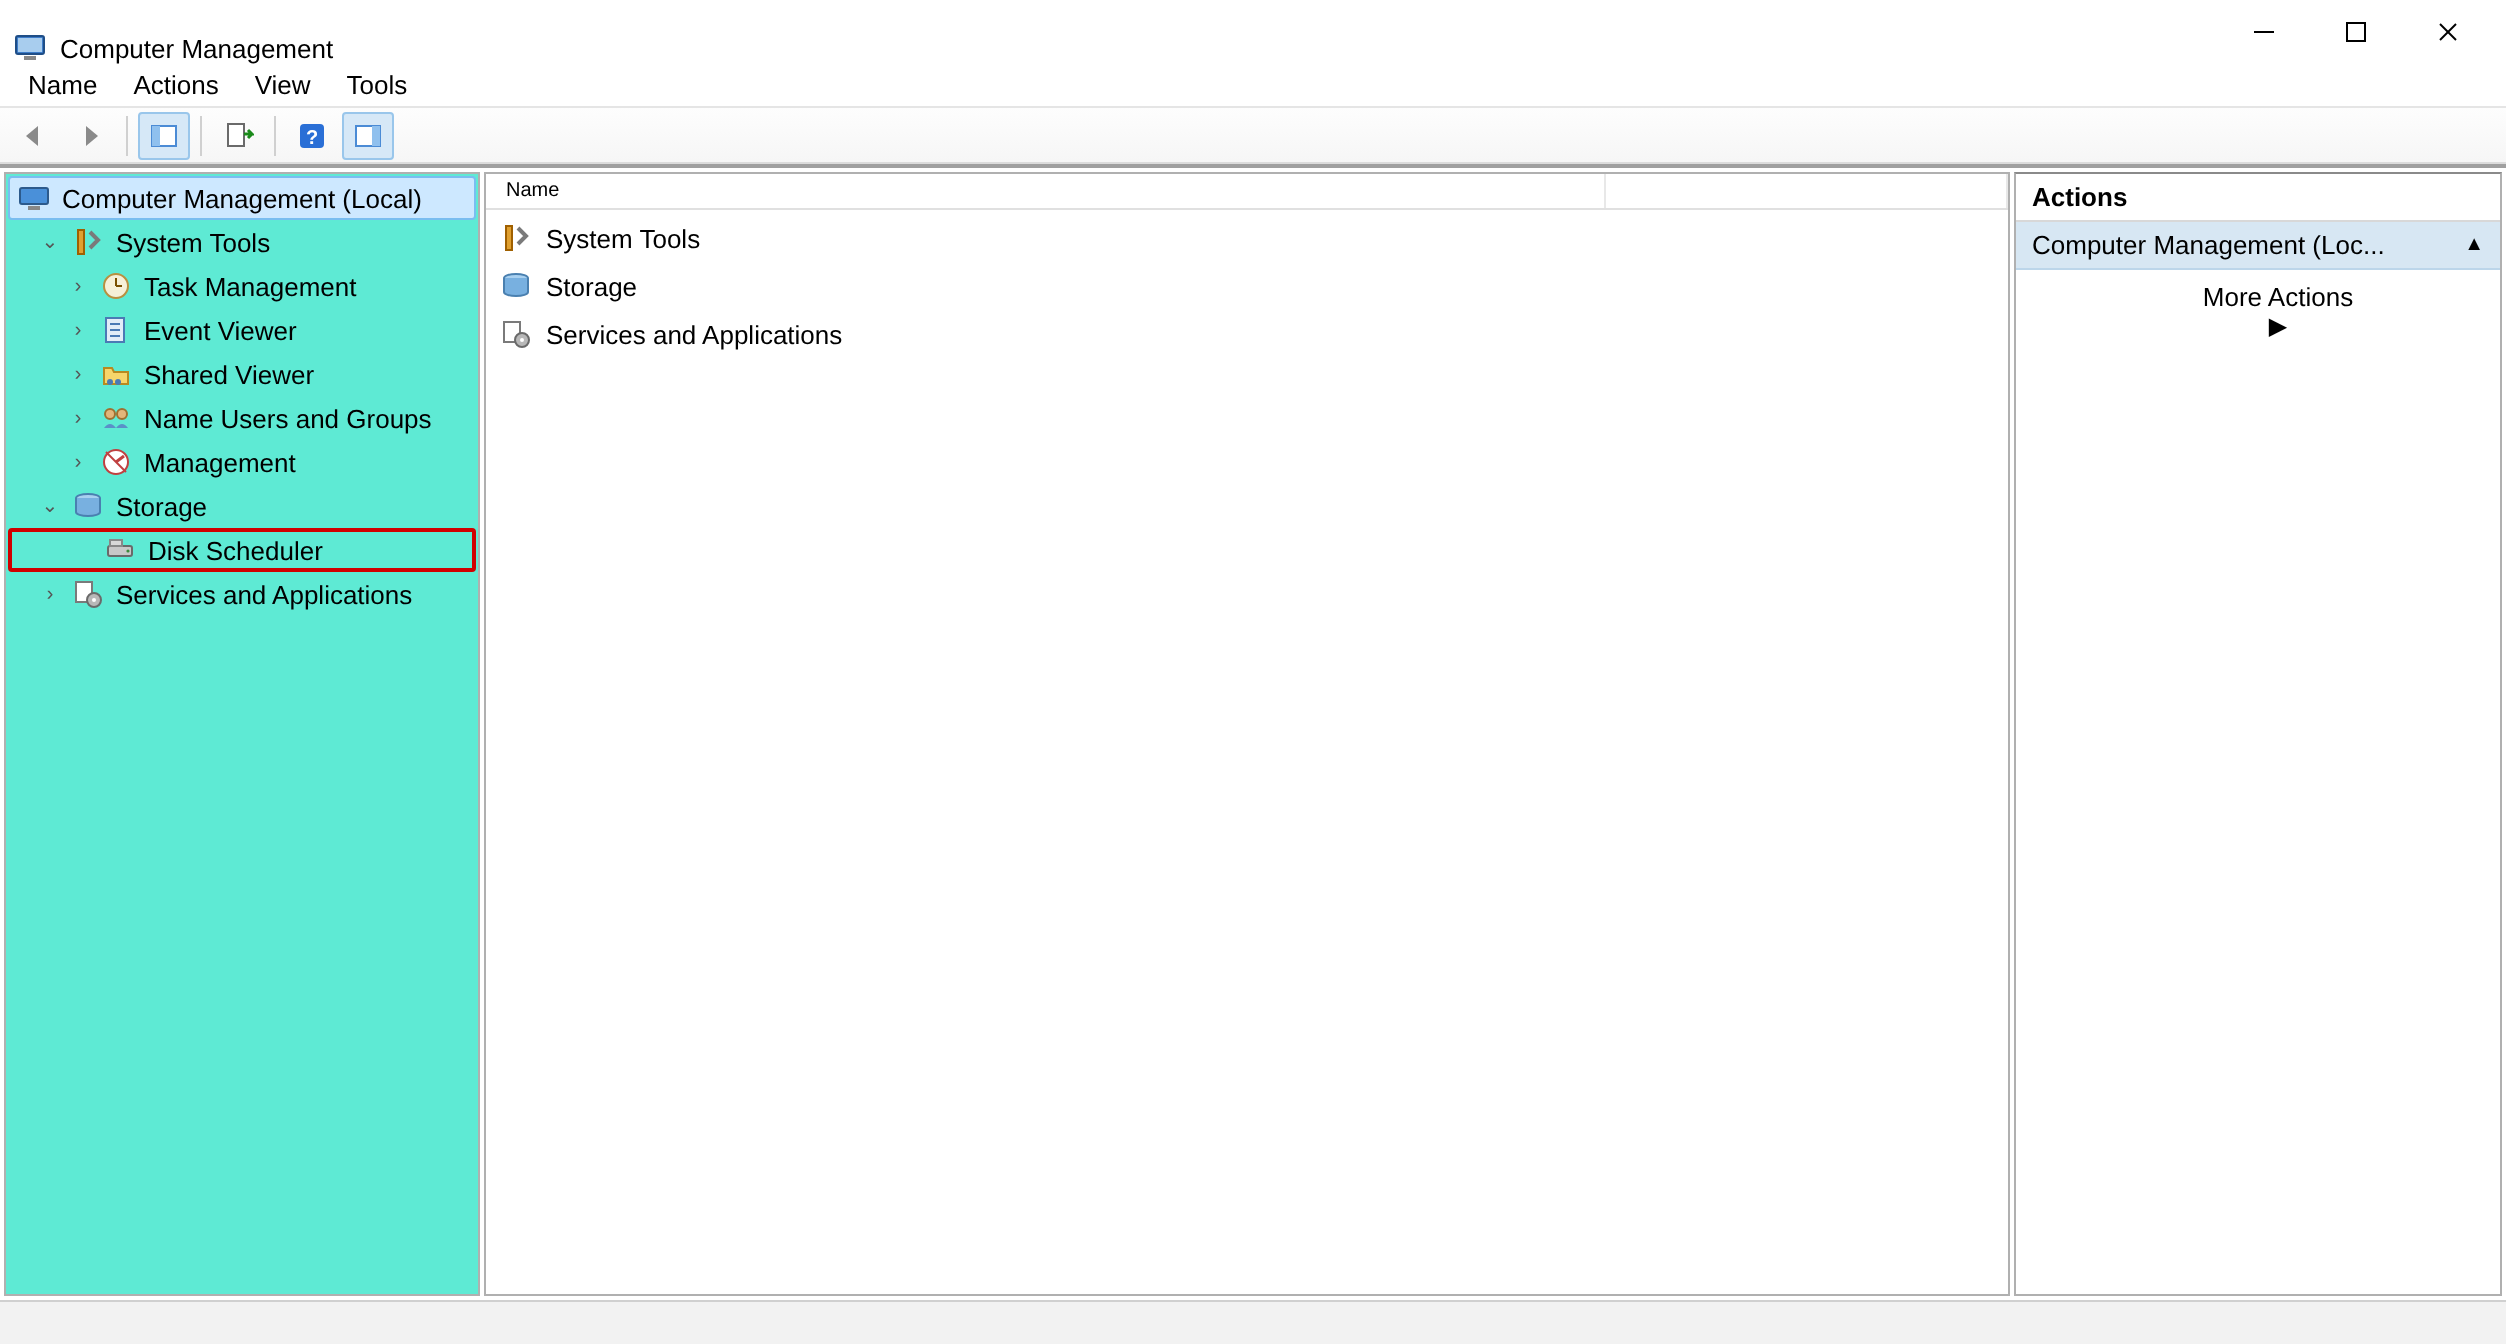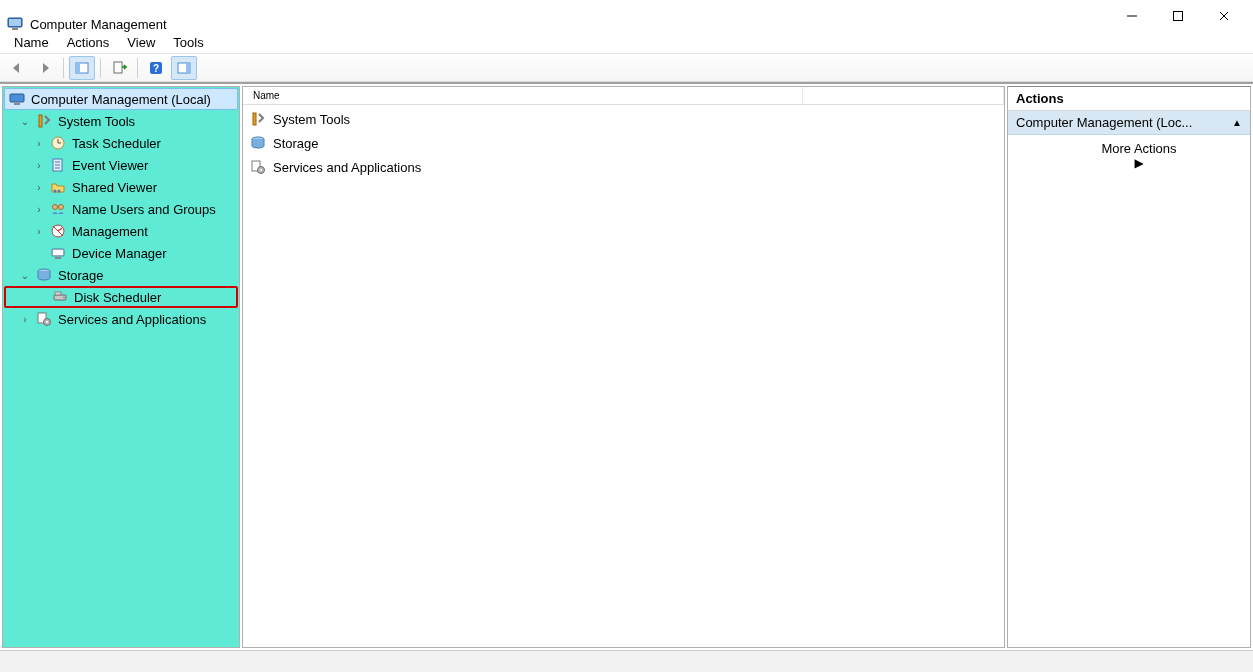--- a/index.html
+++ b/index.html
@@ -317,21 +317,21 @@
               <li>
                   <div class="tree-row indent-2">
                 <span class="tree-exp">›</span>
                 <span class="tree-icon">
                       <svg class="mini" viewBox="0 0 16 16">
                         <circle cx="8" cy="8" r="6" fill="#f6f0d8" stroke="#b89040"></circle>
                         <line x1="8" y1="8" x2="8" y2="4" stroke="#7a5000" stroke-width="1"></line>
                         <line x1="8" y1="8" x2="11" y2="8" stroke="#7a5000" stroke-width="1"></line>
                       </svg>
                     </span>
-                <span class="tree-label">Task Scheduler</span>
+                <span class="tree-label">Task Management</span>
               </div>
                 </li>
               <li>
                   <div class="tree-row indent-2">
                 <span class="tree-exp">›</span>
                 <span class="tree-icon">
                       <svg class="mini" viewBox="0 0 16 16">
                         <rect x="3" y="2" width="9" height="12" fill="#e2edf8" stroke="#4a7ab5"></rect>
                         <line x1="5" y1="5" x2="10" y2="5" stroke="#4a7ab5"></line>
                         <line x1="5" y1="8" x2="10" y2="8" stroke="#4a7ab5"></line>
@@ -372,33 +372,20 @@
                   <div class="tree-row indent-2">
                 <span class="tree-exp">›</span>
                 <span class="tree-icon">
                       <svg class="mini" viewBox="0 0 16 16">
                         <circle cx="8" cy="8" r="6" fill="#fff" stroke="#c04040"></circle>
                         <line x1="8" y1="8" x2="12" y2="5" stroke="#c04040" stroke-width="1.5"></line>
                         <line x1="3" y1="3" x2="13" y2="13" stroke="#c04040" stroke-width="1"></line>
                       </svg>
                     </span>
                 <span class="tree-label">Management</span>
-              </div>
-                </li>
-              <li>
-                  <div class="tree-row indent-2">
-                <span class="tree-exp"></span>
-                <span class="tree-icon">
-                      <svg class="mini" viewBox="0 0 16 16">
-                        <rect x="2" y="4" width="12" height="7" fill="#c8d8e8" stroke="#5a7a9a" rx="1"></rect>
-                        <rect x="5" y="12" width="6" height="2" fill="#888"></rect>
-                        <rect x="3" y="5" width="10" height="5" fill="#fff"></rect>
-                      </svg>
-                    </span>
-                <span class="tree-label">Device Manager</span>
               </div>
                 </li>
             </ul>
           </li>
 
           <li>
             <div class="tree-row indent-1">
               <span class="tree-exp">⌄</span>
               <span class="tree-icon">
                 <svg class="mini" viewBox="0 0 16 16">

